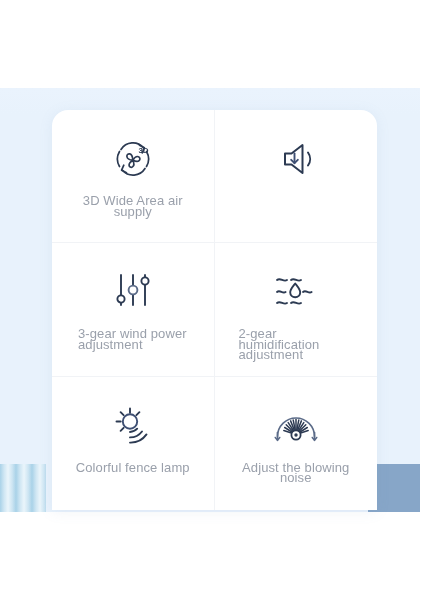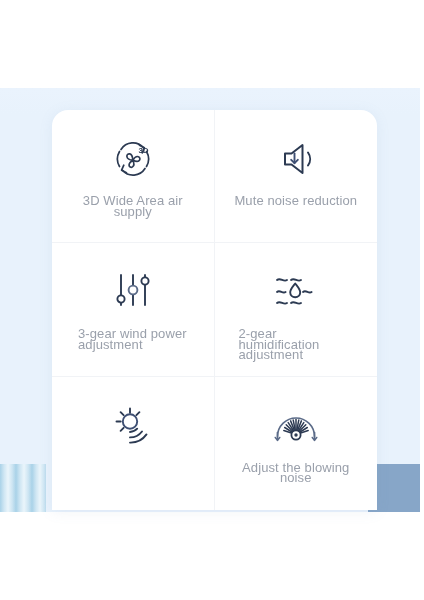--- a/index.html
+++ b/index.html
@@ -120,21 +120,20 @@
       <div class="icon-wrap">
         <svg width="44" height="44" viewBox="0 0 44 44" fill="none" stroke="#2c3a52" stroke-width="2" stroke-linecap="round" stroke-linejoin="round">
           <path d="M11 16.5h6.5L28.5 8v28l-11-8.5H11z"></path>
           <path d="M34 15.5a11 11 0 0 1 0 13"></path>
           <g stroke="#3e4f73" stroke-width="1.9">
             <path d="M20.5 16.5v9.5"></path>
             <path d="M17.2 22.8 20.5 26.2 23.8 22.8"></path>
           </g>
         </svg>
       </div>
-      <div class="caption center">Mute noise reduction</div>
     </div>
 
     <div class="cell col-left row-mid">
       <div class="icon-wrap">
         <svg width="42" height="44" viewBox="0 0 42 44" fill="none" stroke="#2c3a52" stroke-width="1.9" stroke-linecap="round">
           <path d="M9 5v30"></path>
           <path d="M21 5v30"></path>
           <path d="M33 5v30"></path>
           <circle cx="9" cy="29" r="3.6" fill="#ffffff"></circle>
           <circle cx="21" cy="20" r="4.4" fill="#ffffff" stroke="#5b6b88"></circle>
@@ -169,20 +168,21 @@
           <path d="M19 4.5v4.2"></path>
           <path d="M9.6 8.2 12.6 11.2"></path>
           <path d="M5.5 17.5h4.2"></path>
           <path d="M9.6 26.8 12.6 23.8"></path>
           <path d="M28.4 8.2 25.4 11.2"></path>
           <path d="M26.2 24.7A10.3 10.3 0 0 1 19 28"></path>
           <path d="M31 27.5A15 15 0 0 1 19 33.4"></path>
           <path d="M35.5 30.4A19.5 19.5 0 0 1 19 38.6"></path>
         </svg>
       </div>
+      <div class="caption center">Colorful fence lamp</div>
     </div>
 
     <div class="cell">
       <div class="icon-wrap">
         <svg width="50" height="36" viewBox="0 0 50 36" fill="none" stroke="#2c3a52" stroke-width="1.6" stroke-linecap="round" stroke-linejoin="round">
           <path d="M6.5 28.5A18.5 18.5 0 0 1 43.5 28.5" stroke="#5b6b88" stroke-width="1.6"></path>
           <g stroke="#2c3a52" stroke-width="1.5">
             <path d="M25 26.5 25 11.5"></path>
             <path d="M25 26.5 22.2 11.9"></path>
             <path d="M25 26.5 19.6 12.9"></path>

